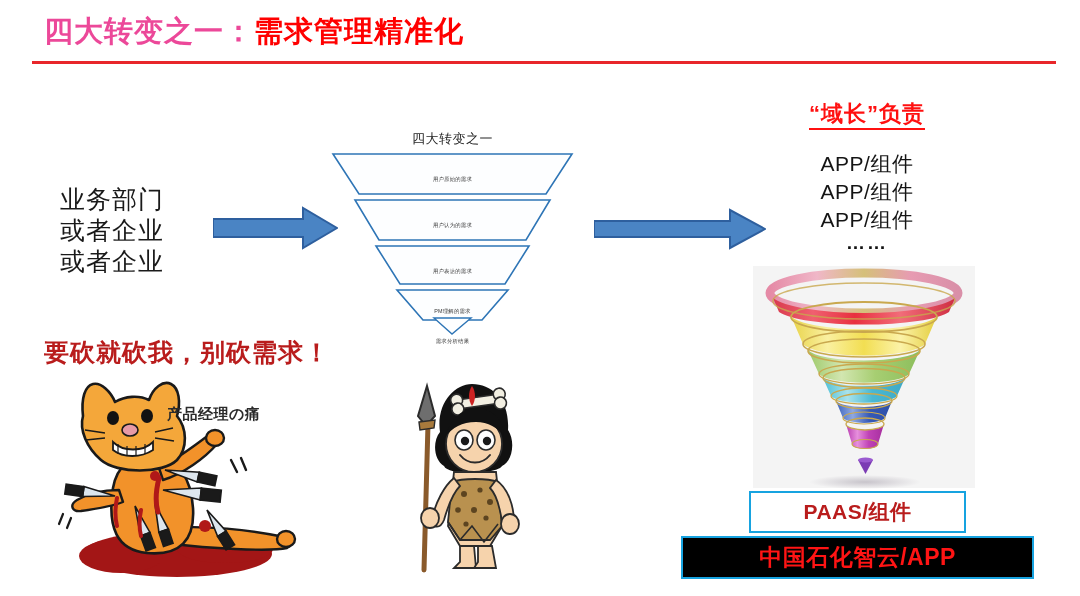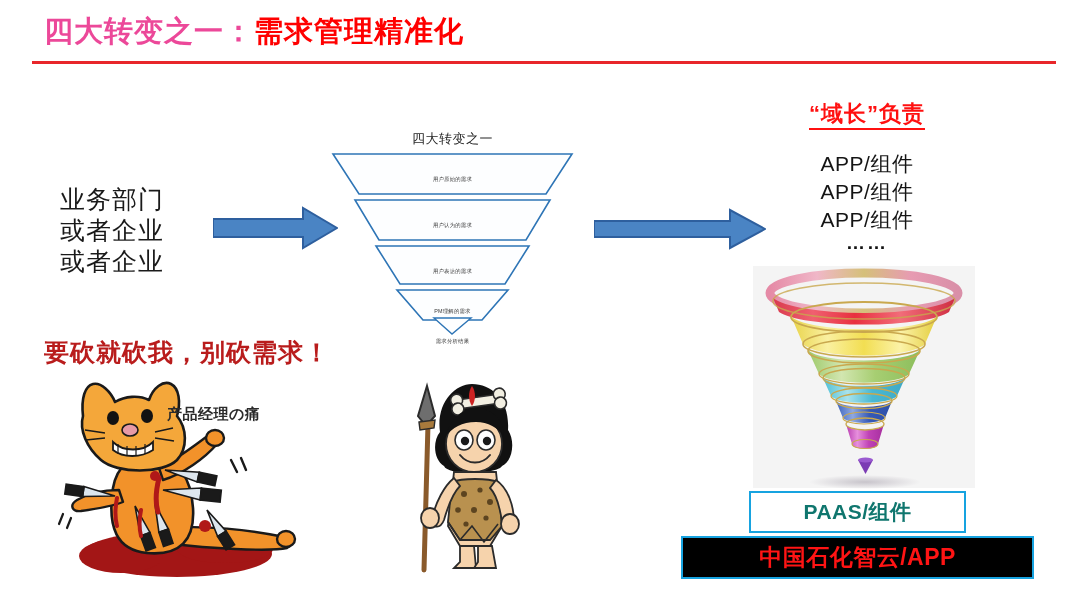--- a/index.html
+++ b/index.html
@@ -91,21 +91,21 @@
     background:#F4F4F4;
   }
   .f3d{position:absolute;left:753px;top:268px;}
 
   
   .box-paas{
     position:absolute;left:749px;top:491px;width:213px;height:38px;
     border:2px solid #17A3E0;background:#fff;
     display:flex;align-items:center;justify-content:center;
   }
-  .box-paas span{font-size:21px;font-weight:bold;color:#0f766e;letter-spacing:.5px;}
+  .box-paas span{font-size:21px;font-weight:bold;color:#b91c1c;letter-spacing:.5px;}
   .box-zhiyun{
     position:absolute;left:681px;top:536px;width:349px;height:39px;
     border:2px solid #17A3E0;background:#000000;
     display:flex;align-items:center;justify-content:center;
   }
   .box-zhiyun span{font-size:23px;font-weight:bold;color:#FF1414;letter-spacing:.5px;}
 </style>
 </head>
 <body>
 

